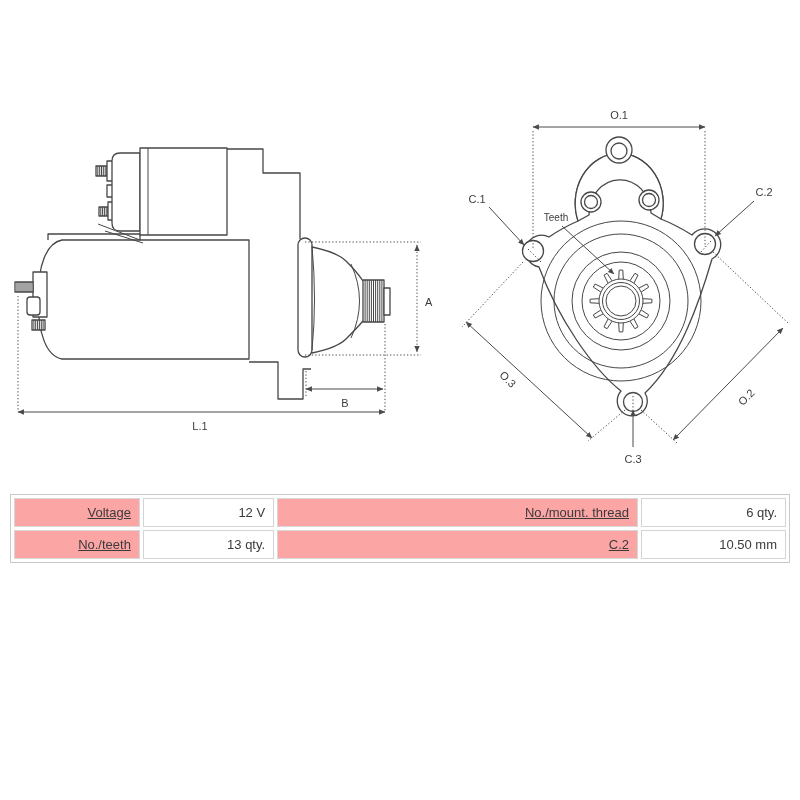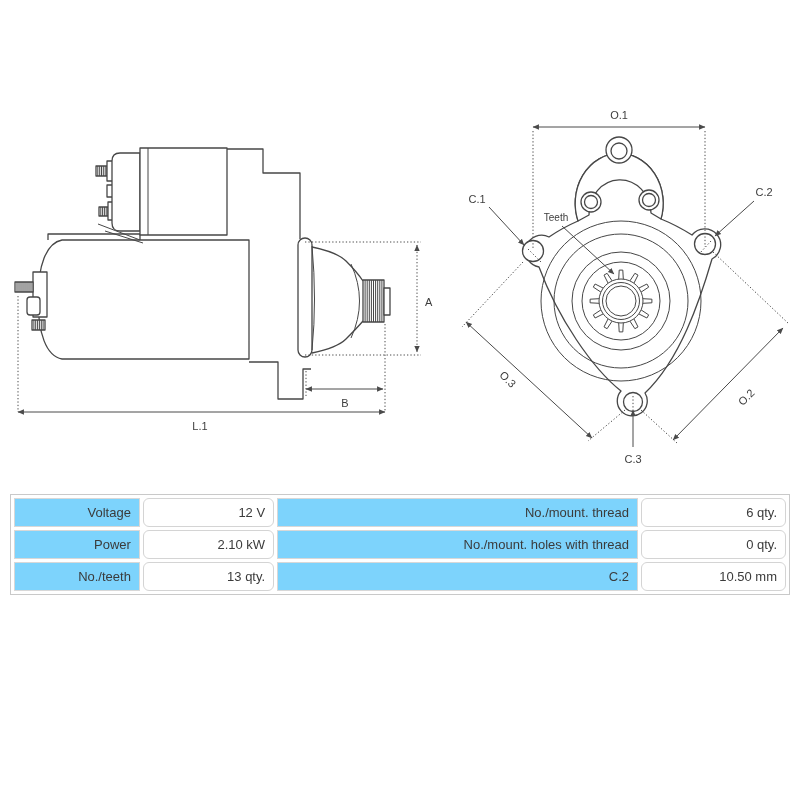--- a/index.html
+++ b/index.html
@@ -13,22 +13,22 @@
   .dim{fill:none;stroke:#4a4a4a;stroke-width:1;}
   .dot{fill:none;stroke:#4a4a4a;stroke-width:1;stroke-dasharray:1.3 2.1;}
   .dimtext{fill:#3d3d3d;font-size:11px;font-family:"Liberation Sans",sans-serif;}
   .dimtext.small{font-size:10px;}
   
   .spec-wrap{position:absolute;left:10px;top:494px;width:780px;}
   table.spec{width:780px;border-collapse:separate;border-spacing:3px;background:#ffffff;
              border:1px solid #c9c9c9;table-layout:fixed;}
   table.spec td{height:27px;padding:0 8px;font-size:13px;color:#3b3b3b;text-align:right;
                 border:1px solid #d4d4d4;vertical-align:middle;white-space:nowrap;overflow:hidden;}
-  table.spec td.label{background:#7dd3fc;border-color:#d8d8d8;}
-  table.spec td.value{background:#ffffff;border-radius:6px;}
+  table.spec td.label{background:#fca5a5;border-color:#d8d8d8;text-decoration:underline;}
+  table.spec td.value{background:#ffffff;}
   col.c1{width:16.5%;} col.c2{width:17.2%;} col.c3{width:47.3%;} col.c4{width:19%;}
 </style>
 </head>
 <body>
 
 <div class="stage">
 
 <svg width="800" height="492" viewBox="0 0 800 492">
   <defs>
     <marker id="arw" viewBox="0 0 10 10" refX="8.5" refY="5" markerWidth="7" markerHeight="7" orient="auto-start-reverse" markerUnits="userSpaceOnUse">
@@ -183,26 +183,20 @@
           <col class="c4">
         </colgroup>
     <tbody>
           <tr>
             <td class="label">Voltage</td>
             <td class="value">12 V</td>
             <td class="label">No./mount. thread</td>
             <td class="value">6 qty.</td>
           </tr>
           <tr>
-            <td class="label">Power</td>
-            <td class="value">2.10 kW</td>
-            <td class="label">No./mount. holes with thread</td>
-            <td class="value">0 qty.</td>
-          </tr>
-          <tr>
             <td class="label">No./teeth</td>
             <td class="value">13 qty.</td>
             <td class="label">C.2</td>
             <td class="value">10.50 mm</td>
           </tr>
         </tbody>
   </table>
 </div>
 
 </div>

